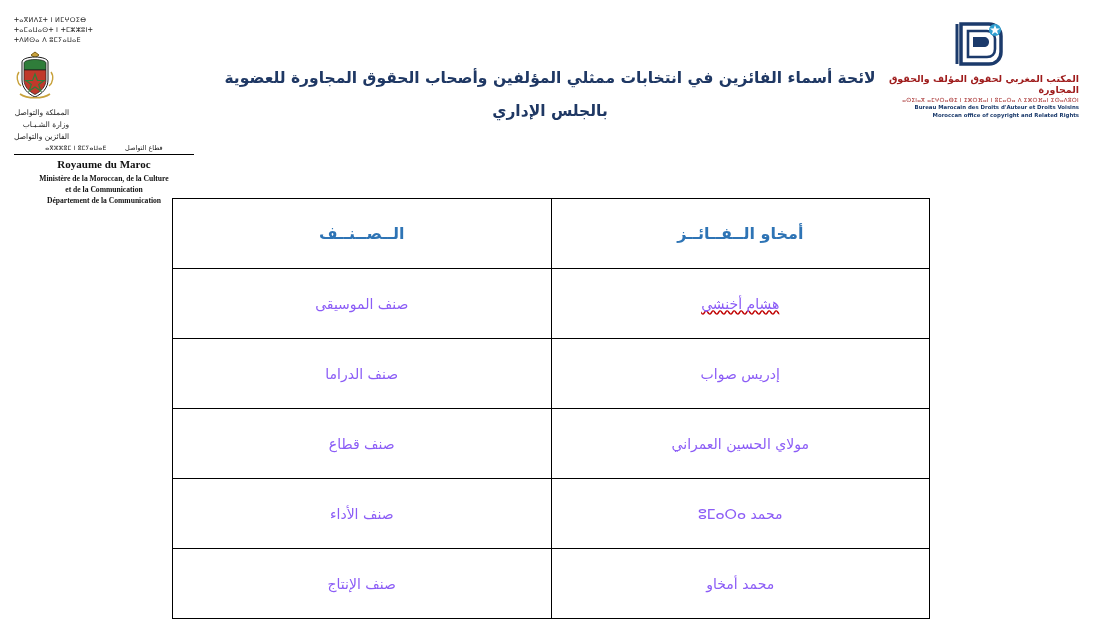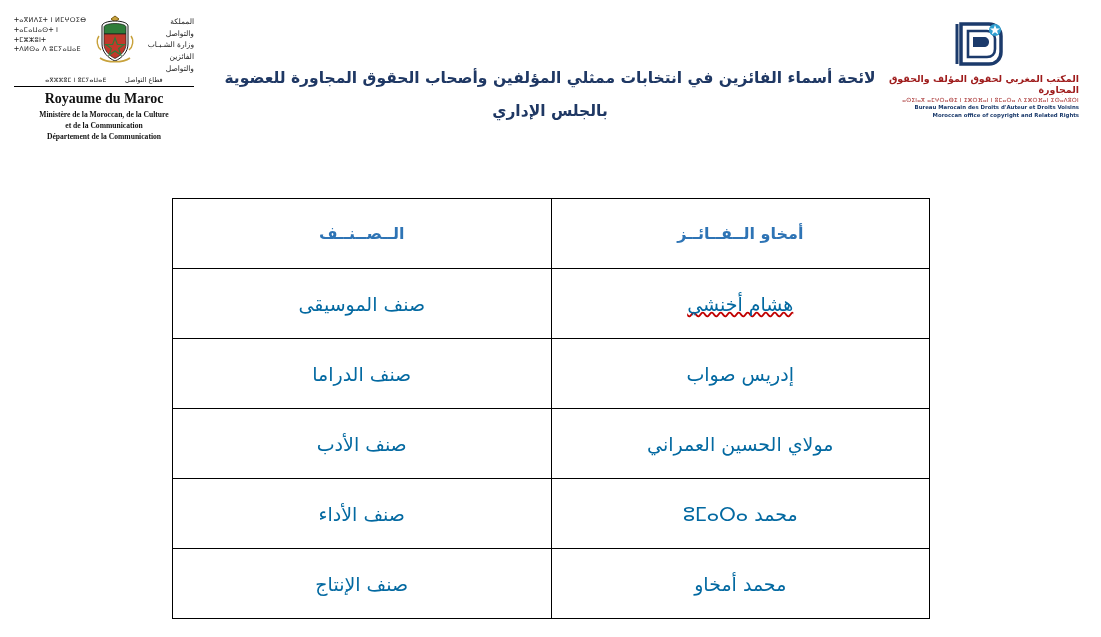--- a/index.html
+++ b/index.html
@@ -28,21 +28,21 @@
   .gov-logo {
     position: absolute;
     left: 14px;
     top: 14px;
     width: 180px;
     text-align: center;
     direction: ltr;
   }
   .gov-logo-top {
     display: flex;
-    flex-direction: row;
+    flex-direction: column;
     align-items: flex-start;
     justify-content: center;
     gap: 5px;
   }
   .gov-amazigh {
     font-family: "DejaVu Sans", sans-serif;
     font-size: 6.5px;
     line-height: 1.5;
     color: #1c1c1c;
     text-align: left;
@@ -79,21 +79,21 @@
     background: #000;
     margin: 2px 0 2px 0;
   }
   .gov-fr {
     font-family: "Liberation Serif", "DejaVu Serif", serif;
     font-size: 7.6px;
     line-height: 1.45;
     color: #111;
     font-weight: bold;
   }
-  .gov-fr .l1 { font-size: 14px; }
+  .gov-fr .l1 { font-size: 11px; }
   .gov-fr .l4 { }
 
   
   .bmda-logo {
     position: absolute;
     right: 22px;
     top: 18px;
     width: 200px;
     text-align: right;
     direction: ltr;
@@ -150,22 +150,22 @@
     border-collapse: collapse;
     direction: rtl;
     table-layout: fixed;
   }
   .winners-table td, .winners-table th {
     border: 1px solid #000;
     height: 65px;
     text-align: center;
     vertical-align: middle;
     font-family: "DejaVu Sans", "Liberation Sans", sans-serif;
-    font-size: 19px;
-    color: #0369a1;
+    font-size: 14px;
+    color: #8b5cf6;
     padding: 2px 6px;
   }
   .winners-table th {
     color: #2e74b5;
     font-weight: bold;
     font-size: 16px;
     letter-spacing: 0.5px;
     margin-left: 40px;
   }
   .col-name { width: 50%; }
@@ -264,21 +264,21 @@
     <tr>
       <td class="col-name"><span class="spell-error">هشام أخنشي</span></td>
       <td class="col-cat">صنف الموسيقى</td>
     </tr>
     <tr>
       <td class="col-name">إدريس صواب</td>
       <td class="col-cat">صنف الدراما</td>
     </tr>
     <tr>
       <td class="col-name">مولاي الحسين العمراني</td>
-      <td class="col-cat">صنف الأدب</td>
+      <td class="col-cat">صنف قطاع</td>
     </tr>
     <tr>
       <td class="col-name">محمد ⵓⵎⴰⵔⴰ</td>
       <td class="col-cat">صنف الأداء</td>
     </tr>
     <tr>
       <td class="col-name">محمد أمخاو</td>
       <td class="col-cat">صنف الإنتاج</td>
     </tr>
   </tbody>

